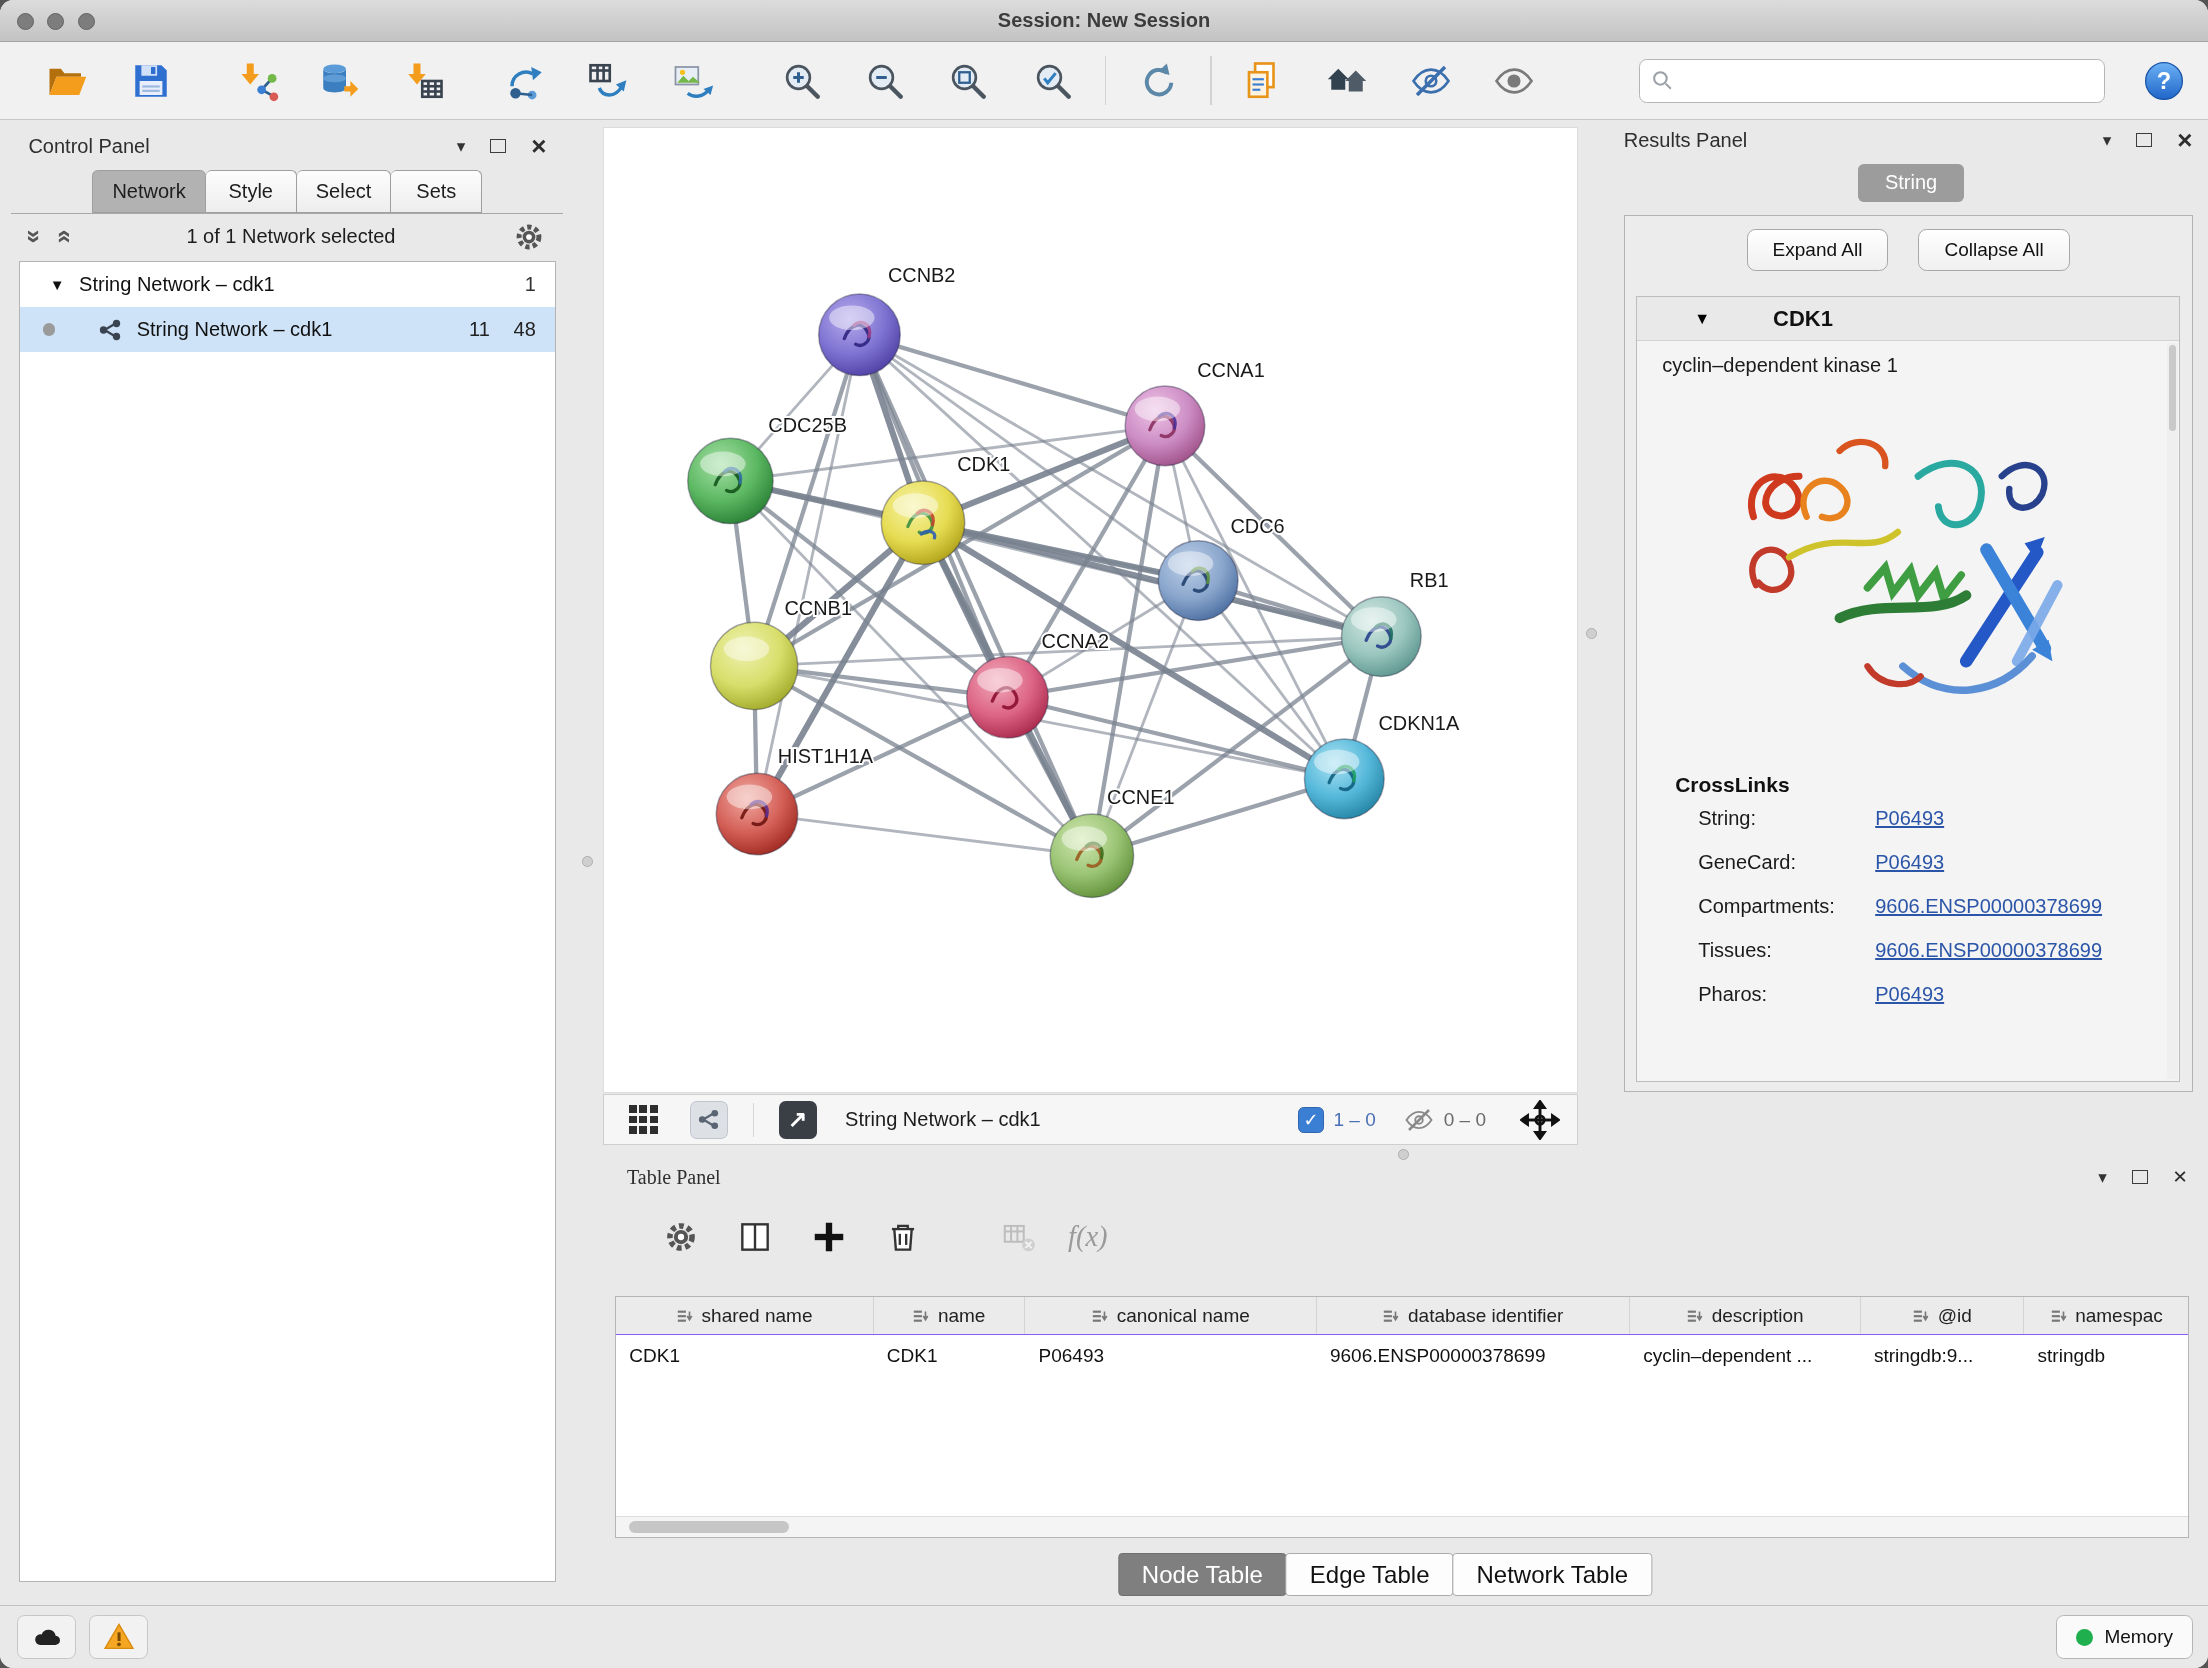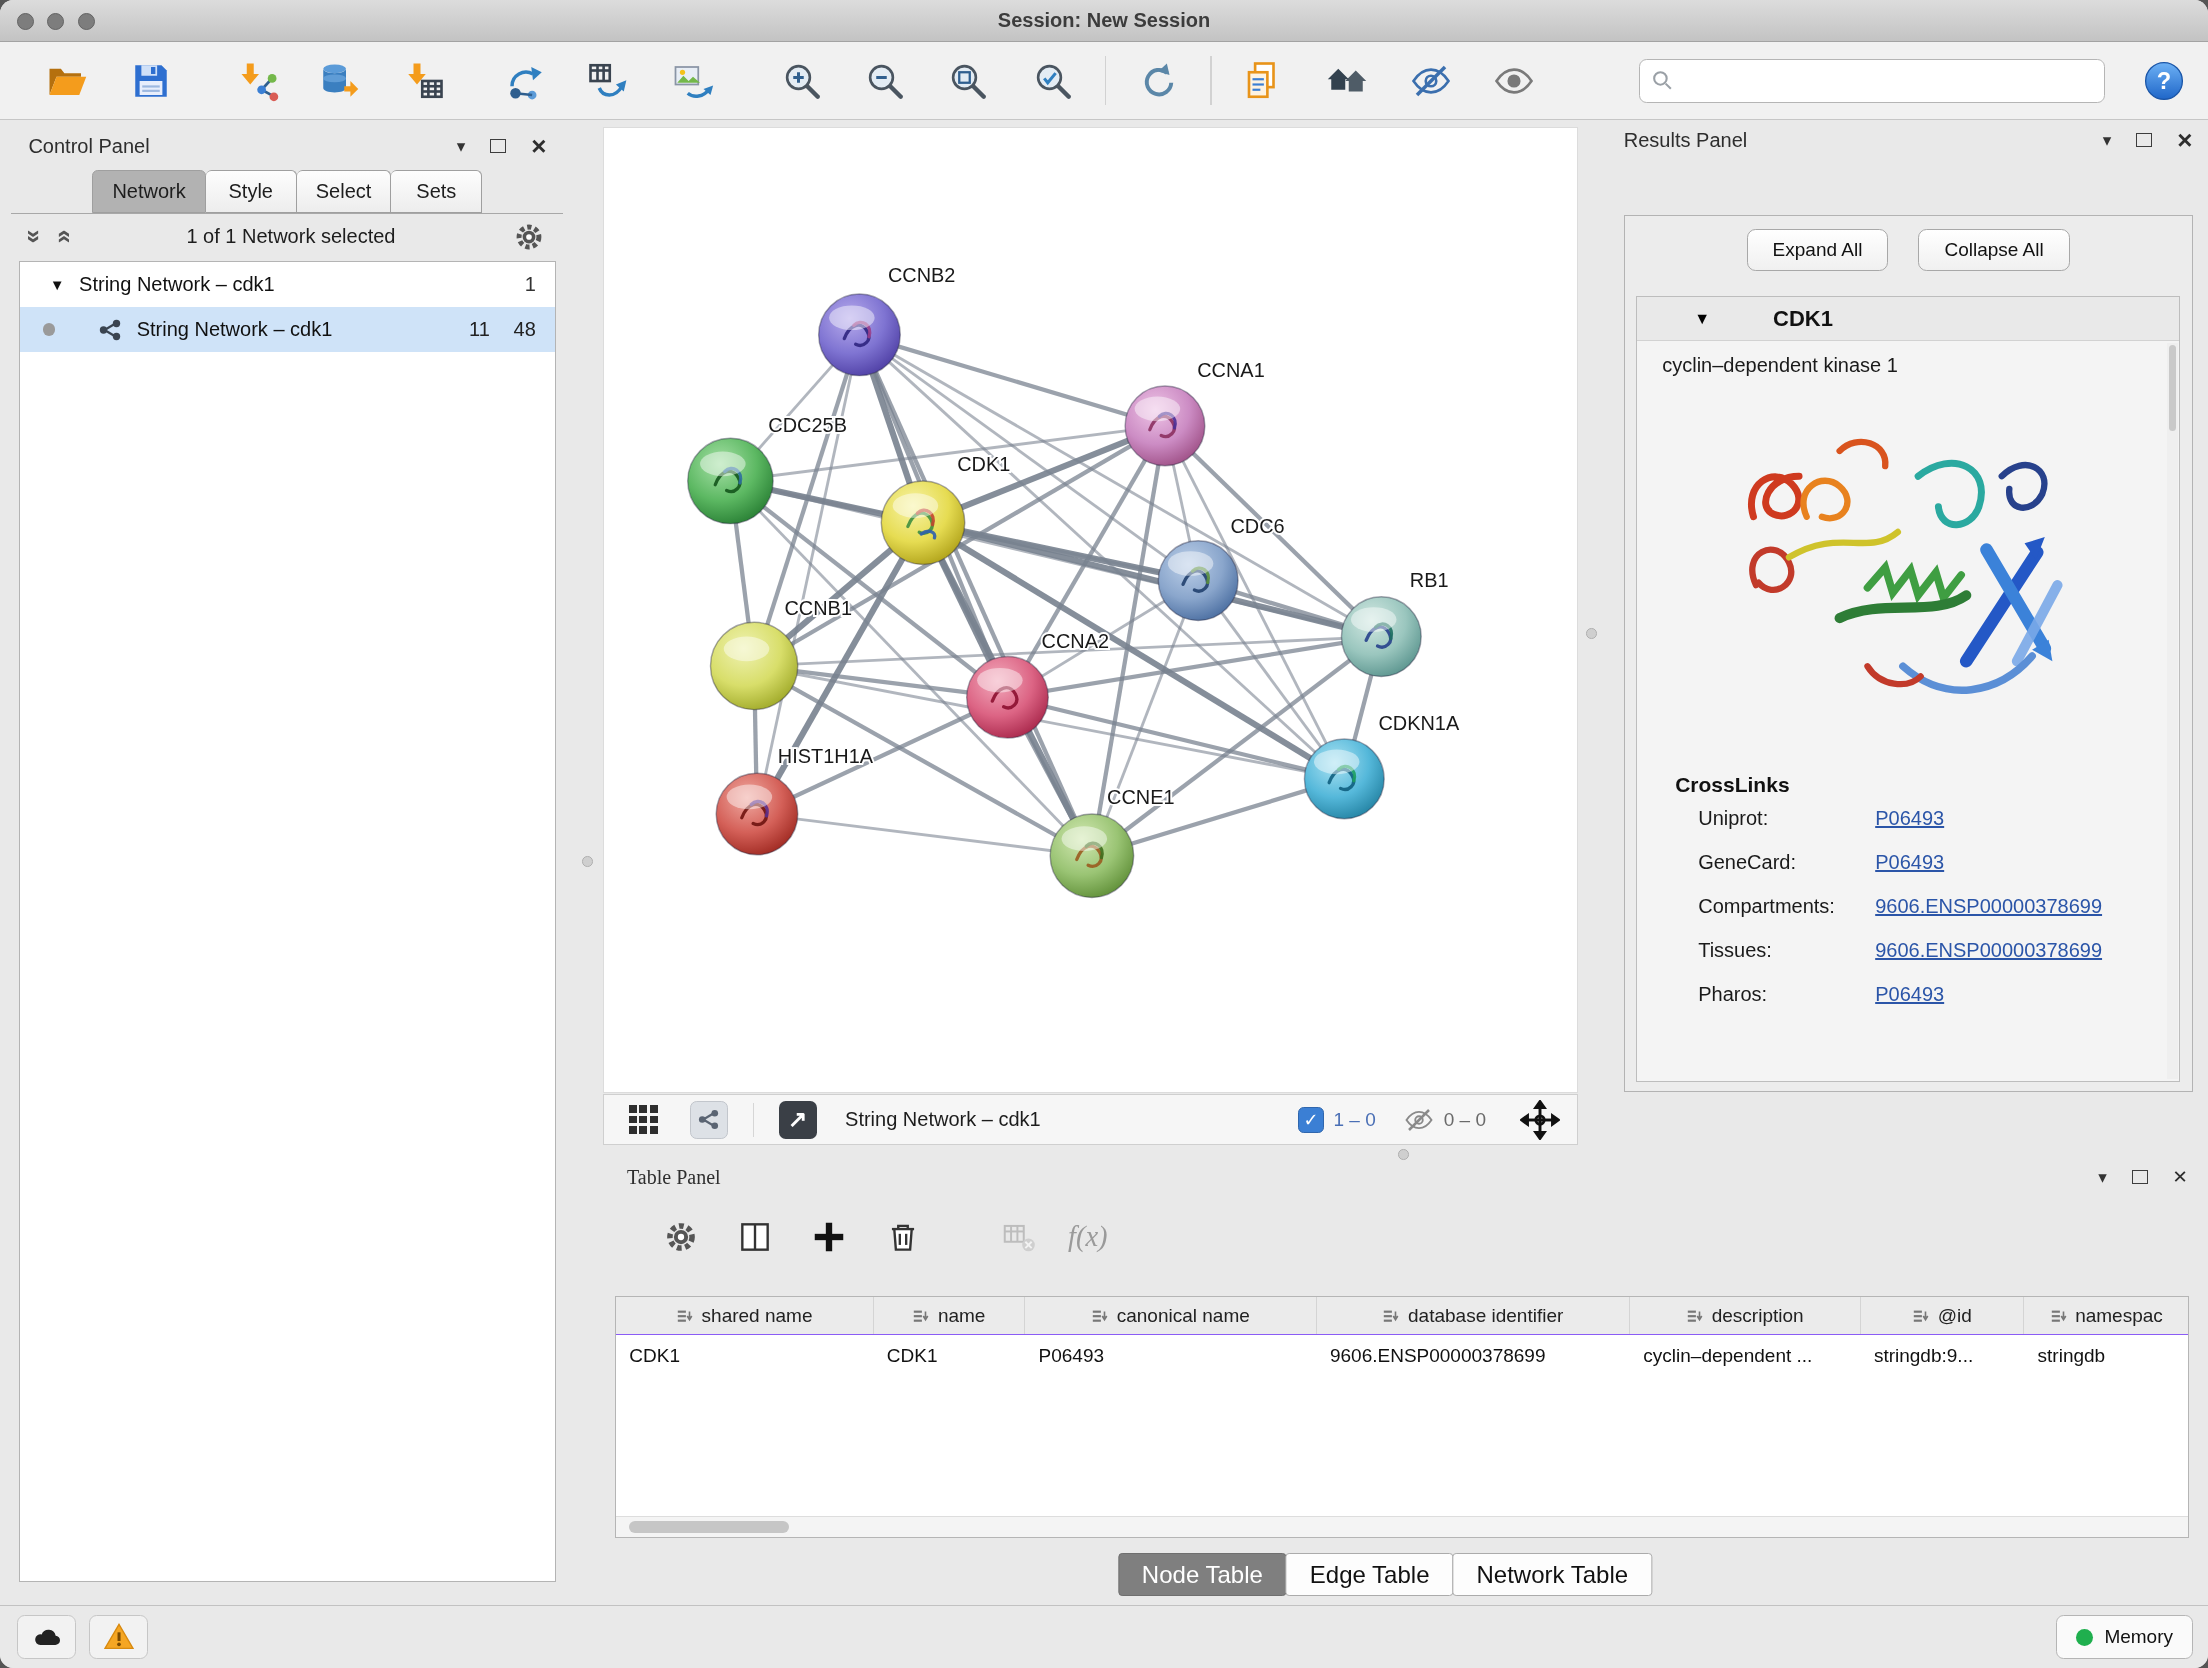--- a/index.html
+++ b/index.html
@@ -607,20 +607,23 @@
 
   <div class="results-panel">
     <div class="panel-hdr">
       <span class="panel-title">Results Panel</span>
       <span class="hdr-icos">
         <span class="hdr-caret">▾</span>
         <span class="win-box"></span>
         <span class="hdr-x">×</span>
       </span>
     </div>
+    <div class="rp-tabrow">
+      <span class="rp-tab">String</span>
+    </div>
     <div class="rp-box">
       <div class="rp-buttons">
         <button class="rp-btn">Expand All</button>
         <button class="rp-btn">Collapse All</button>
       </div>
       <div class="rp-card">
         <div class="rp-card-hdr">
           <span class="rp-card-caret">▼</span>
           <span class="rp-gene">CDK1</span>
         </div>
@@ -640,21 +643,21 @@
             <path d="M258 112 l-16 5 9 13z" fill="#2458c6" stroke="none"></path>
             <path d="M212 122 L258 200" stroke="#3b82d9" stroke-width="10"></path>
             <path d="M264 210 l-3-17 -13 8z" fill="#3b82d9" stroke="none"></path>
             <path d="M236 210 L268 150" stroke="#7aa8e8" stroke-width="8" opacity=".9"></path>
             <path d="M146 214 C180 244 222 236 248 206" stroke="#5b8fd6" stroke-width="6"></path>
             <path d="M118 214 C128 230 150 232 160 222" stroke="#c23a2a" stroke-width="5"></path>
           </svg>
         </div>
         <div class="rp-cross-title">CrossLinks</div>
         <div class="rp-row">
-          <span class="lbl">Uniprot:</span>
+          <span class="lbl">String:</span>
           <span class="val">P06493</span>
         </div>
         <div class="rp-row">
           <span class="lbl">GeneCard:</span>
           <span class="val">P06493</span>
         </div>
         <div class="rp-row">
           <span class="lbl">Compartments:</span>
           <span class="val">9606.ENSP00000378699</span>
         </div>

